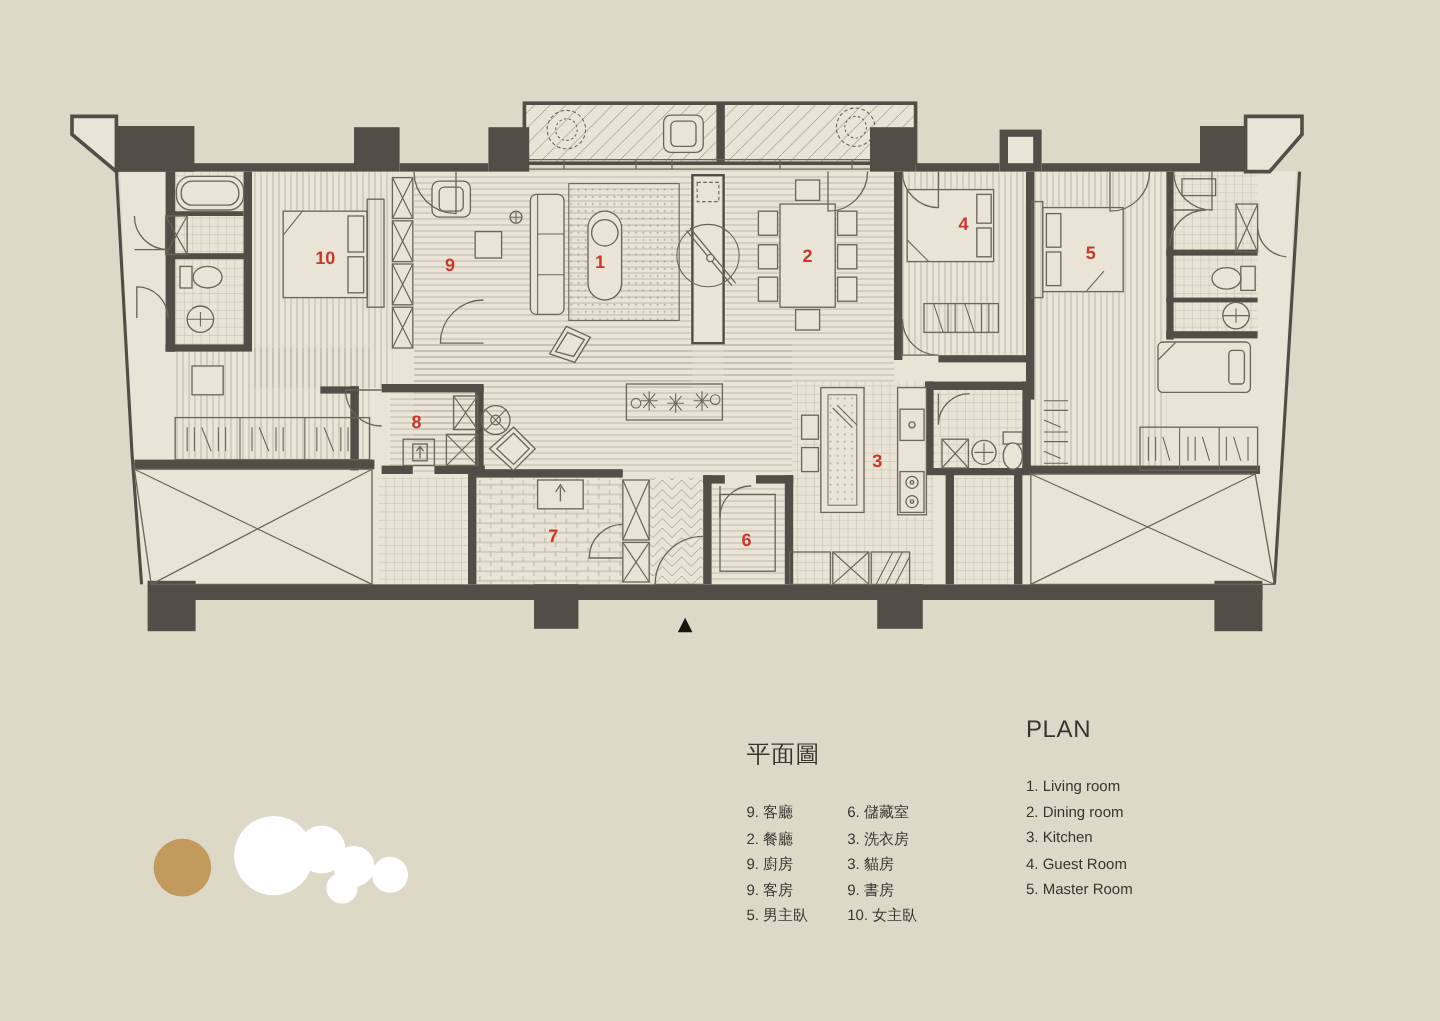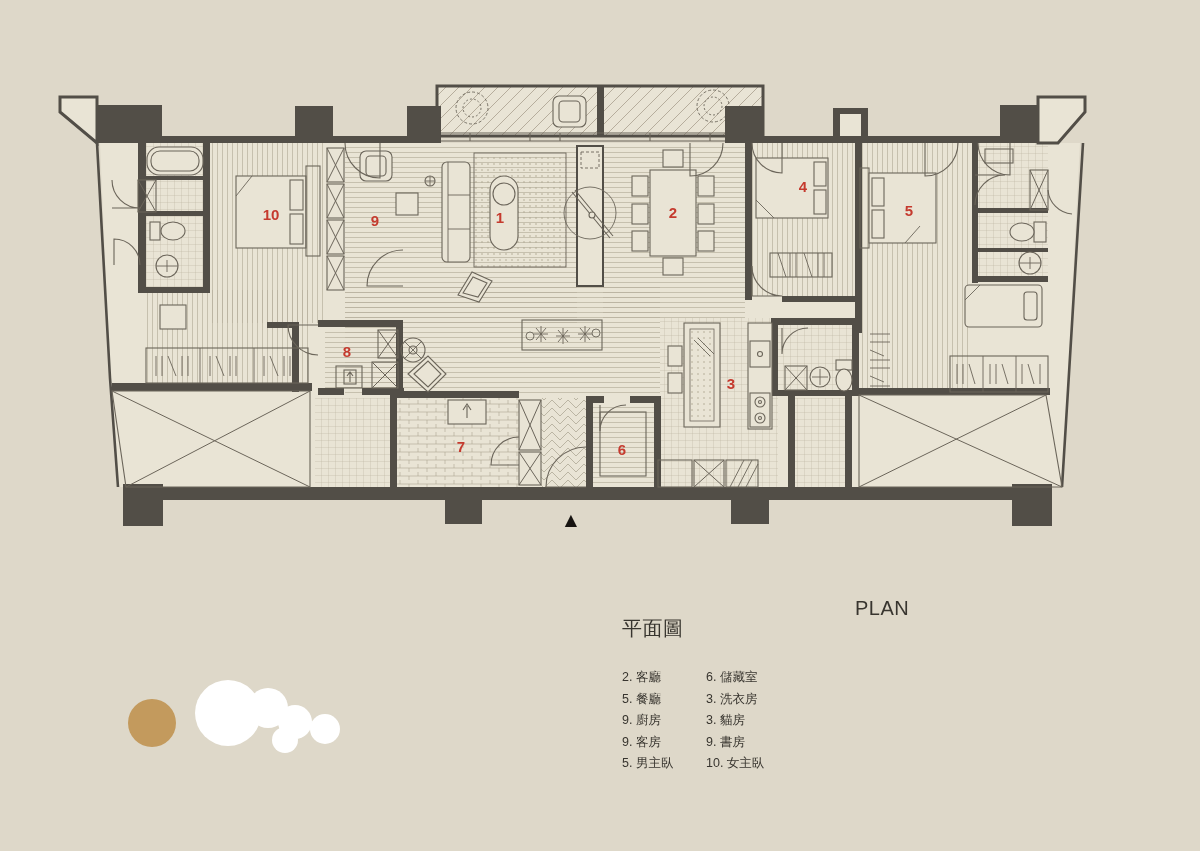--- a/index.html
+++ b/index.html
@@ -374,39 +374,46 @@
     <text class="roomnum" x="271" y="220">10</text>
   </g>
 
   <text class="north" x="571" y="525">▲</text>
 </svg>
 
 <div class="legend legend-zh">
   <div class="legend-title">平面圖</div>
   <div class="legend-cols">
     <ul class="legend-col c1">
-      <li>2. 客廳</li>
-      <li>5. 餐廳</li>
+      <li>9. 客廳</li>
+      <li>2. 餐廳</li>
       <li>9. 廚房</li>
       <li>9. 客房</li>
       <li>5. 男主臥</li>
     </ul>
     <ul class="legend-col c2">
       <li>6. 儲藏室</li>
       <li>3. 洗衣房</li>
       <li>3. 貓房</li>
       <li>9. 書房</li>
       <li>10. 女主臥</li>
     </ul>
   </div>
 </div>
 
 <div class="legend legend-en">
   <div class="legend-title">PLAN</div>
   <div class="legend-cols">
+    <ul class="legend-col c1">
+      <li>1. Living room</li>
+      <li>2. Dining room</li>
+      <li>3. Kitchen</li>
+      <li>4. Guest Room</li>
+      <li>5. Master Room</li>
+    </ul>
   </div>
 </div>
 
 <div class="logo-circle"></div>
 <svg class="logo-blob" width="175" height="95" viewBox="0 0 175 95">
   <g fill="var(--logo-white)">
     <circle cx="38" cy="43" r="33"></circle>
     <circle cx="78" cy="38" r="20"></circle>
     <circle cx="105" cy="52" r="17"></circle>
     <circle cx="135" cy="59" r="15"></circle>

